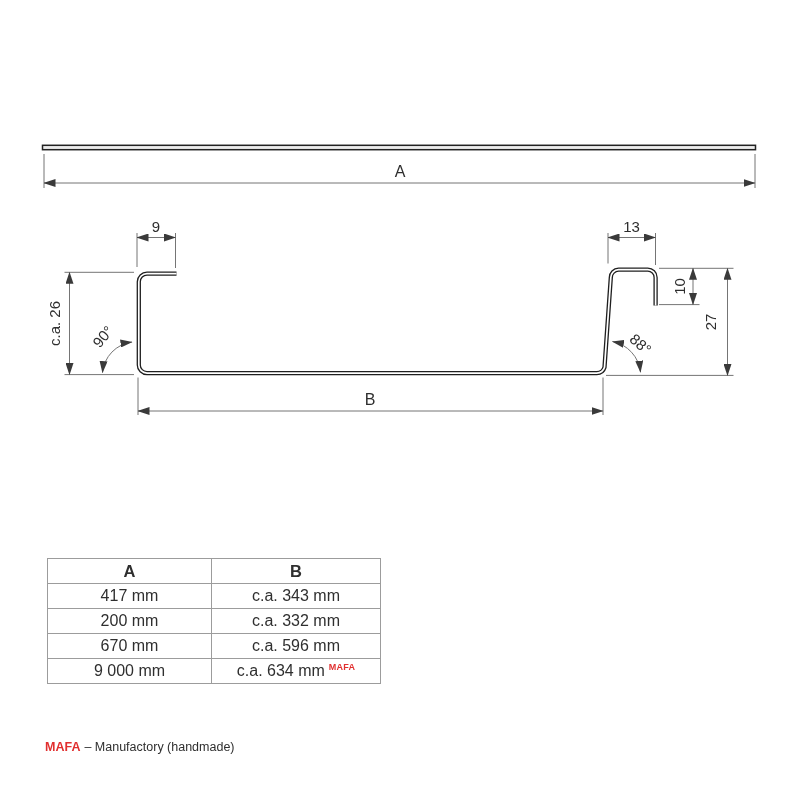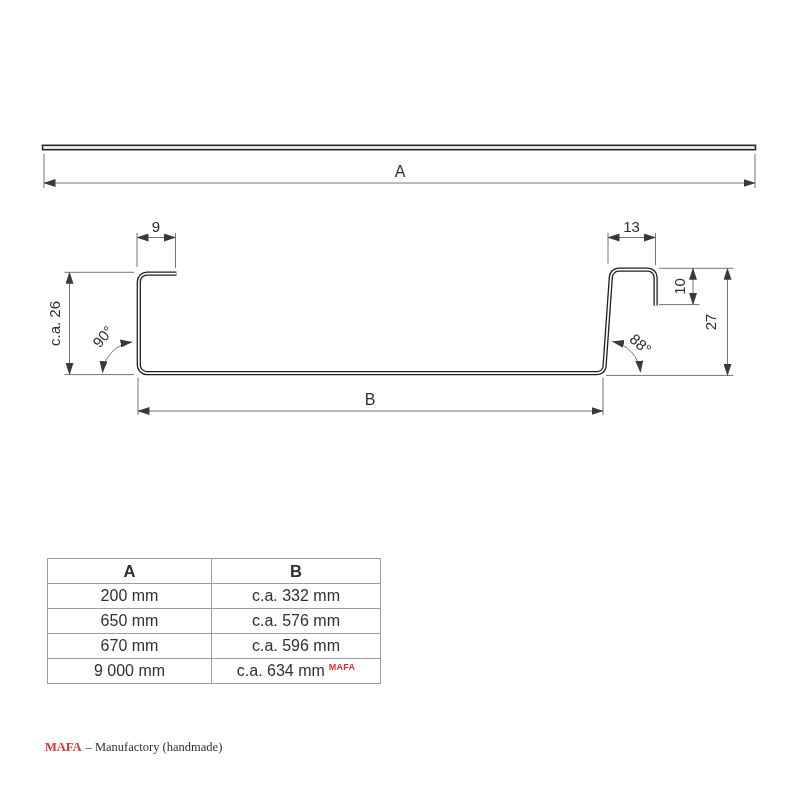--- a/index.html
+++ b/index.html
@@ -23,21 +23,21 @@
     text-align:center;vertical-align:middle;
     font-size:16px;color:#2f2f2f;white-space:nowrap;
   }
   .dimtable th{font-weight:bold;font-size:16.5px;}
   sup.mafa{
     color:#e12f2f;font-weight:bold;font-size:9px;
     vertical-align:super;margin-left:4px;letter-spacing:.2px;
   }
   .footnote{
     position:absolute;left:45px;top:740px;
-    font-size:12.5px;color:#2f2f2f;font-family:Liberation Serif, serif;
+    font-size:12.5px;color:#2f2f2f;
   }
   .footnote .fn-term{color:#e12f2f;font-weight:bold;margin-right:4px;}
 </style>
 </head>
 <body>
 
 <div class="page">
 
   <svg width="800" height="540" viewBox="0 0 800 540">
     <defs>
@@ -117,26 +117,26 @@
     <colgroup>
         <col style="width:164px">
         <col style="width:169px">
       </colgroup>
     <tbody>
         <tr>
       <th>A</th>
       <th>B</th>
     </tr>
     <tr>
+      <td>417 mm</td>
+      <td>c.a. 343 mm</td>
+    </tr>
+    <tr>
       <td>200 mm</td>
       <td>c.a. 332 mm</td>
-    </tr>
-    <tr>
-      <td>650 mm</td>
-      <td>c.a. 576 mm</td>
     </tr>
     <tr>
       <td>670 mm</td>
       <td>c.a. 596 mm</td>
     </tr>
     <tr>
       <td>9 000 mm</td>
       <td>
         <span>c.a. 634 mm</span><sup class="mafa">MAFA</sup>
       </td>

